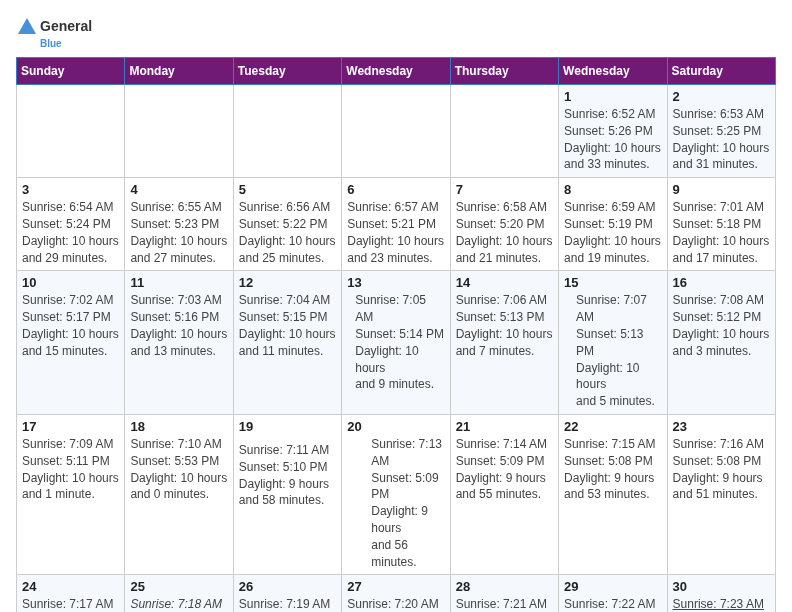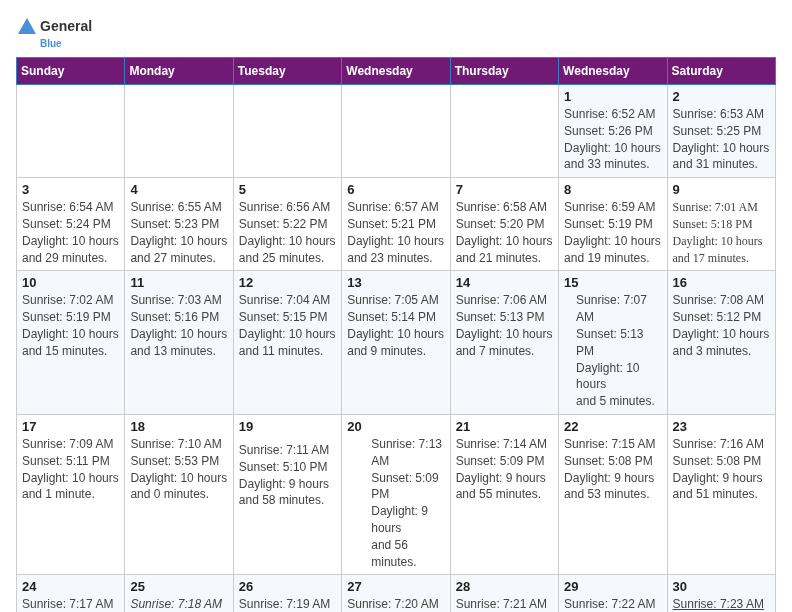--- a/index.html
+++ b/index.html
@@ -168,51 +168,51 @@
         </td>
         <td>
           <span class="day-num">8</span>
           <div class="day-info" style="white-space: pre-line;">Sunrise: 6:59 AM
 Sunset: 5:19 PM
 Daylight: 10 hours
 and 19 minutes.</div>
         </td>
         <td>
           <span class="day-num">9</span>
-          <div class="day-info" style="white-space: pre-line; font-family: Liberation Serif, serif;">Sunrise: 7:01 AM
+          <div class="day-info" style="white-space: pre-line;">Sunrise: 7:01 AM
 Sunset: 5:18 PM
 Daylight: 10 hours
 and 17 minutes.</div>
         </td>
       </tr>
       <tr>
         <td>
           <span class="day-num">10</span>
           <div class="day-info" style="white-space: pre-line;">Sunrise: 7:02 AM
-Sunset: 5:19 PM
+Sunset: 5:17 PM
 Daylight: 10 hours
 and 15 minutes.</div>
         </td>
         <td>
           <span class="day-num">11</span>
           <div class="day-info" style="white-space: pre-line;">Sunrise: 7:03 AM
 Sunset: 5:16 PM
 Daylight: 10 hours
 and 13 minutes.</div>
         </td>
         <td>
           <span class="day-num">12</span>
           <div class="day-info" style="white-space: pre-line;">Sunrise: 7:04 AM
 Sunset: 5:15 PM
 Daylight: 10 hours
 and 11 minutes.</div>
         </td>
         <td>
           <span class="day-num">13</span>
-          <div class="day-info" style="white-space: pre-line;">Sunrise: 7:05 AM
+          <div class="day-info" style="white-space: pre-line; margin-left: 8px;">Sunrise: 7:05 AM
 Sunset: 5:14 PM
 Daylight: 10 hours
 and 9 minutes.</div>
         </td>
         <td>
           <span class="day-num">14</span>
           <div class="day-info" style="white-space: pre-line;">Sunrise: 7:06 AM
 Sunset: 5:13 PM
 Daylight: 10 hours
 and 7 minutes.</div>

